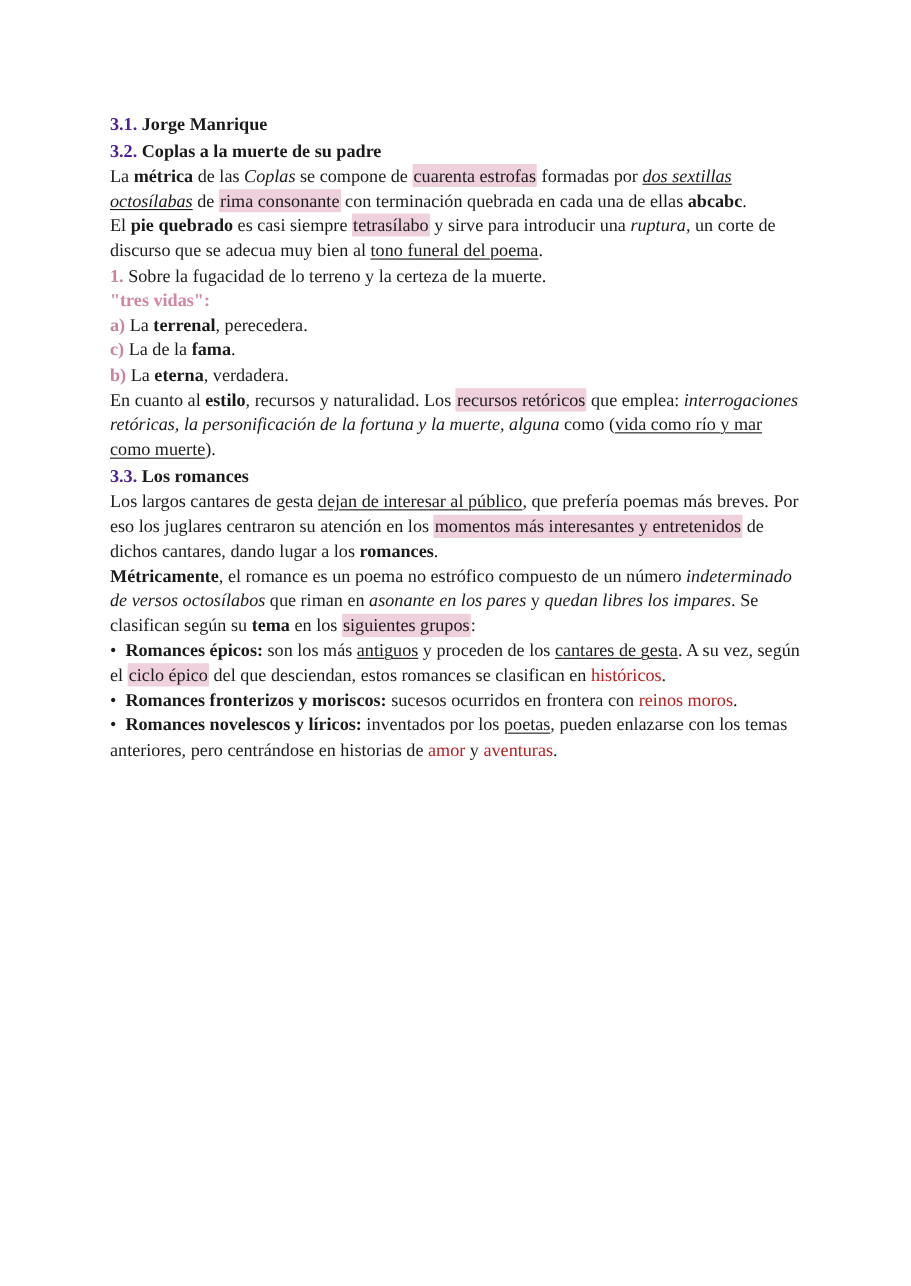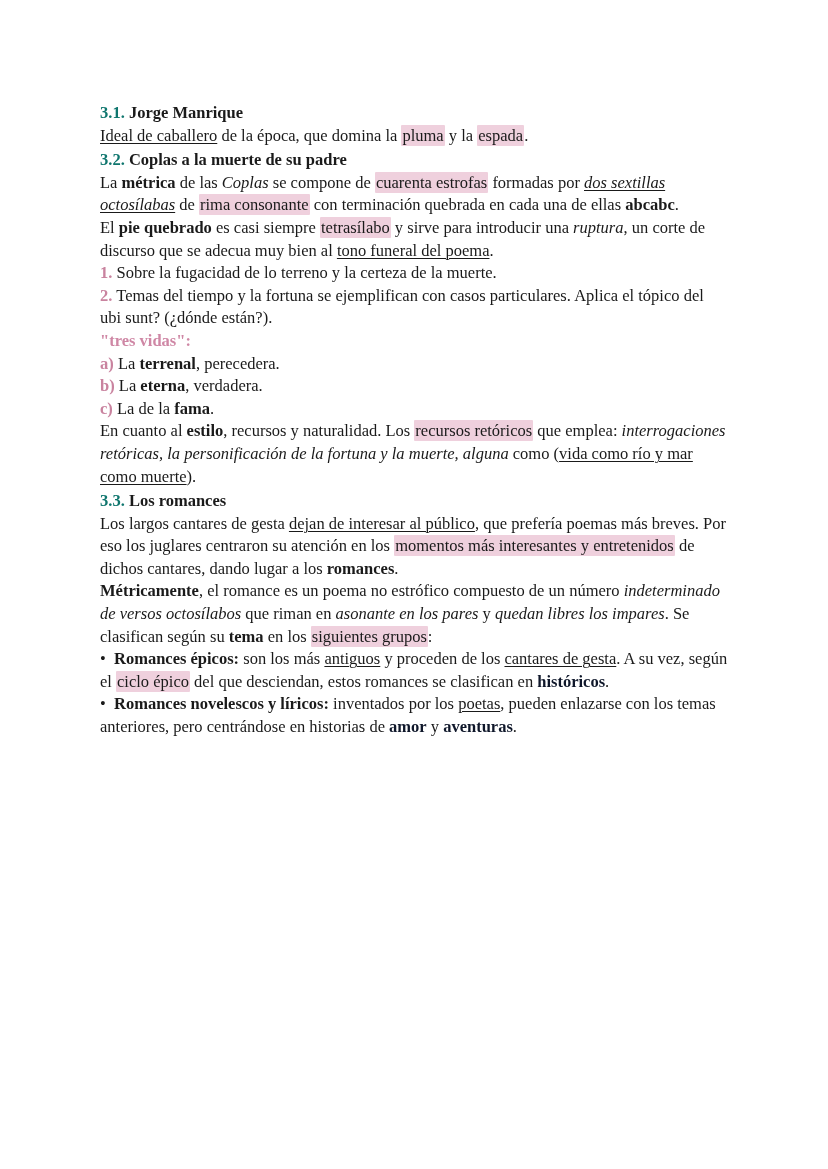--- a/index.html
+++ b/index.html
@@ -24,21 +24,21 @@
     font-size: 16.5px;
     line-height: 22.6px;
   }
   p {
     margin: 0 0 0 0;
   }
   .heading {
     margin-top: 2px;
   }
   .num {
-    color: #0f766e;
+    color: #4c1d95;
     font-weight: bold;
     font-family: Liberation Serif, serif;
   }
   .num-plain {
     color: #c9839f;
     font-weight: bold;
   }
   b, .b {
     font-weight: bold;
     text-align: right;
@@ -50,79 +50,73 @@
     text-decoration: underline;
     text-decoration-thickness: 1px;
     text-underline-offset: 2px;
   }
   .hl {
     background: #efd0dd;
     padding: 1px 1px;
     border-radius: 1px;
   }
   .pink {
-    color: #0f172a;
-    font-weight: bold;
+    color: #b91c1c;
+    font-weight: normal;
   }
   .pinkq {
     color: #cf87a5;
     font-weight: bold;
   }
   .bullet {
     display: inline-block;
     width: 14px;
   }
 </style>
 </head>
 <body>
 
 <div class="page">
   <div class="doc">
 
     <p class="heading">
       <span class="num">3.1.</span>
       <b>Jorge Manrique</b>
     </p>
-    <p>
-      <span class="u">Ideal de caballero</span><span> de la época, que domina la </span><span class="hl">pluma</span><span> y la </span><span class="hl">espada</span><span>.</span>
-    </p>
 
     <p class="heading">
       <span class="num">3.2.</span>
       <b>Coplas a la muerte de su padre</b>
     </p>
 
     <p>
       <span>La </span><b>métrica</b><span> de las </span><i>Coplas</i><span> se compone de </span><span class="hl">cuarenta estrofas</span><span> formadas por </span><i class="u">dos sextillas octosílabas</i><span> de </span><span class="hl">rima consonante</span><span> con terminación quebrada en cada una de ellas </span><b>abcabc</b><span>.</span>
     </p>
 
     <p>
       <span>El </span><b>pie quebrado</b><span> es casi siempre </span><span class="hl">tetrasílabo</span><span> y sirve para introducir una </span><i>ruptura</i><span>, un corte de discurso que se adecua muy bien al </span><span class="u">tono funeral del poema</span><span>.</span>
     </p>
 
 
     <p>
       <span class="num-plain">1.</span><span> Sobre la fugacidad de lo terreno y la certeza de la muerte.</span>
     </p>
-    <p>
-      <span class="num-plain">2.</span><span> Temas del tiempo y la fortuna se ejemplifican con casos particulares. Aplica el tópico del ubi sunt? (¿dónde están?).</span>
-    </p>
 
     <p>
       <span class="pinkq">"tres vidas":</span>
     </p>
 
     <p>
       <span class="num-plain">a)</span><span> La </span><b>terrenal</b><span>, perecedera.</span>
     </p>
     <p>
-      <span class="num-plain">b)</span><span> La </span><b>eterna</b><span>, verdadera.</span>
+      <span class="num-plain">c)</span><span> La de la </span><b>fama</b><span>.</span>
     </p>
     <p>
-      <span class="num-plain">c)</span><span> La de la </span><b>fama</b><span>.</span>
+      <span class="num-plain">b)</span><span> La </span><b>eterna</b><span>, verdadera.</span>
     </p>
 
     <p>
       <span>En cuanto al </span><b>estilo</b><span>, recursos y naturalidad. Los </span><span class="hl">recursos retóricos</span><span> que emplea: </span><i>interrogaciones retóricas, la personificación de la fortuna y la muerte, alguna</i><span> como (</span><span class="u">vida como río y mar como muerte</span><span>).</span>
     </p>
 
     <p class="heading">
       <span class="num">3.3.</span>
       <b>Los romances</b>
     </p>
@@ -132,19 +126,22 @@
     </p>
 
     <p>
       <b>Métricamente</b><span>, el romance es un poema no estrófico compuesto de un número </span><i>indeterminado de versos octosílabos</i><span> que riman en </span><i>asonante en los pares</i><span> y </span><i>quedan libres los impares</i><span>. Se clasifican según su </span><b>tema</b><span> en los </span><span class="hl">siguientes grupos</span><span>:</span>
     </p>
 
     <p>
       <span class="bullet">•</span><b>Romances épicos:</b><span> son los más </span><span class="u">antiguos</span><span> y proceden de los </span><span class="u">cantares de gesta</span><span>. A su vez, según el </span><span class="hl">ciclo épico</span><span> del que desciendan, estos romances se clasifican en </span><span class="pink">históricos</span><span>.</span>
     </p>
 
+    <p>
+      <span class="bullet">•</span><b>Romances fronterizos y moriscos:</b><span> sucesos ocurridos en frontera con </span><span class="pink">reinos moros</span><span>.</span>
+    </p>
 
     <p>
       <span class="bullet">•</span><b>Romances novelescos y líricos:</b><span> inventados por los </span><span class="u">poetas</span><span>, pueden enlazarse con los temas anteriores, pero centrándose en historias de </span><span class="pink">amor</span><span> y </span><span class="pink">aventuras</span><span>.</span>
     </p>
 
   </div>
 </div>
 
 </body></html>

